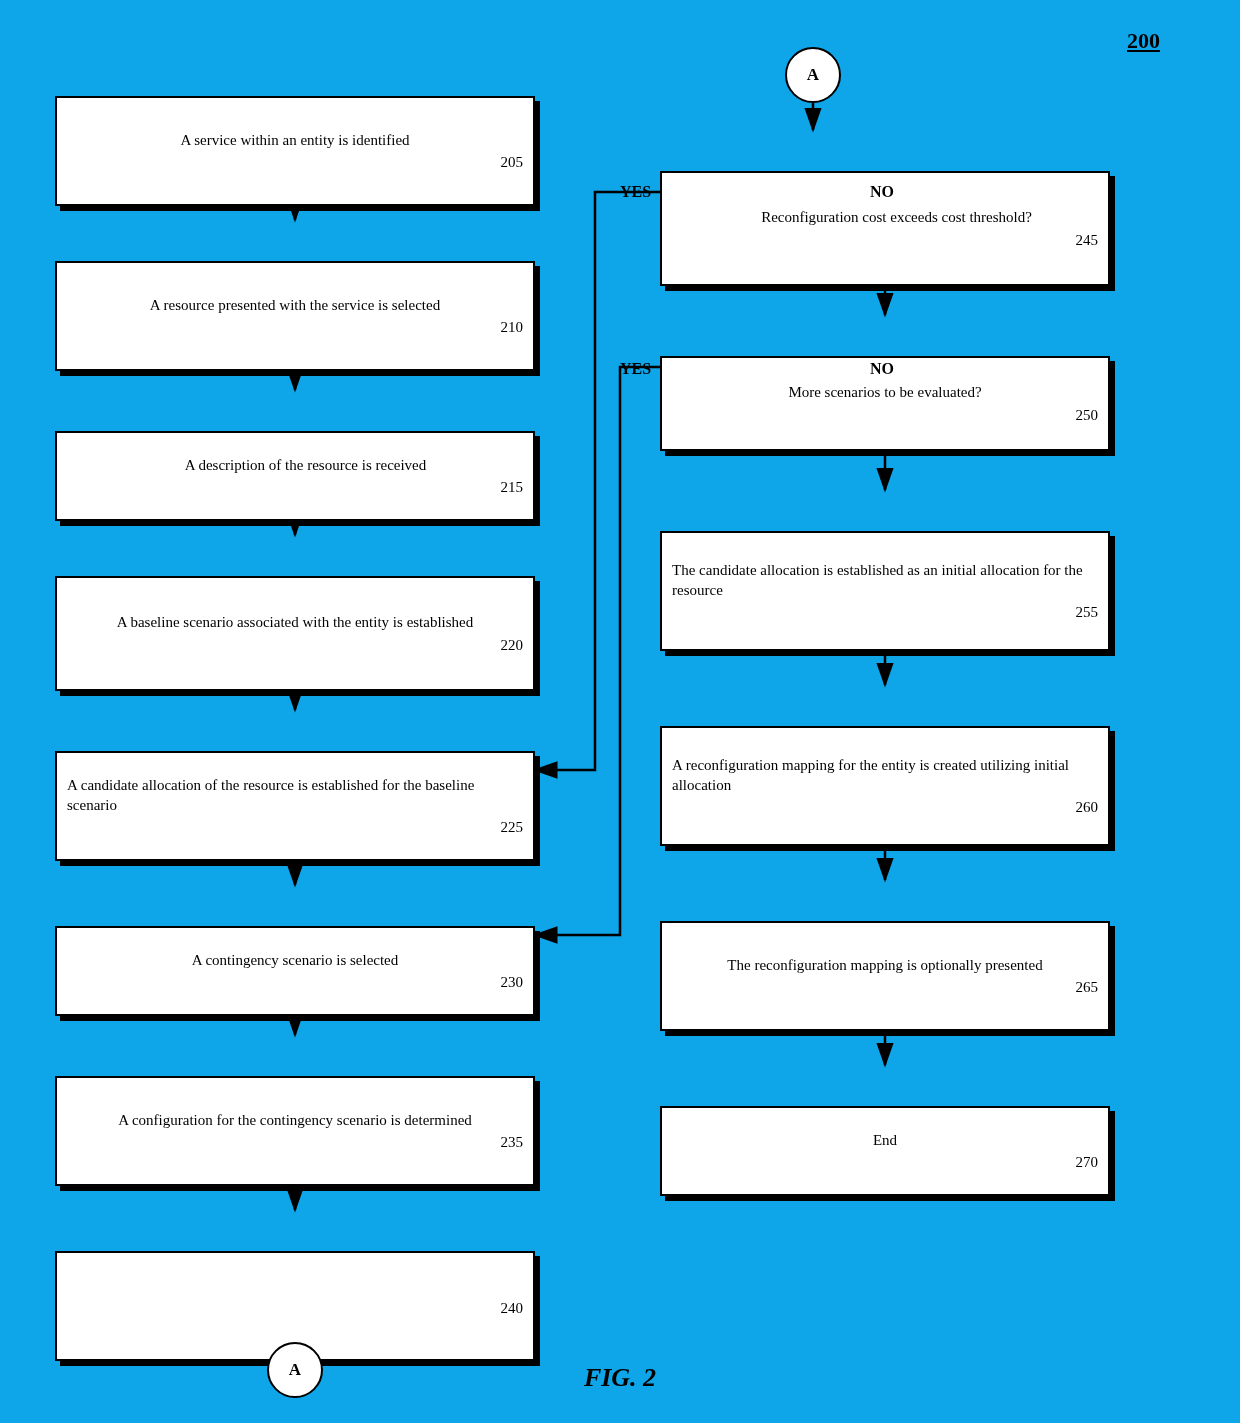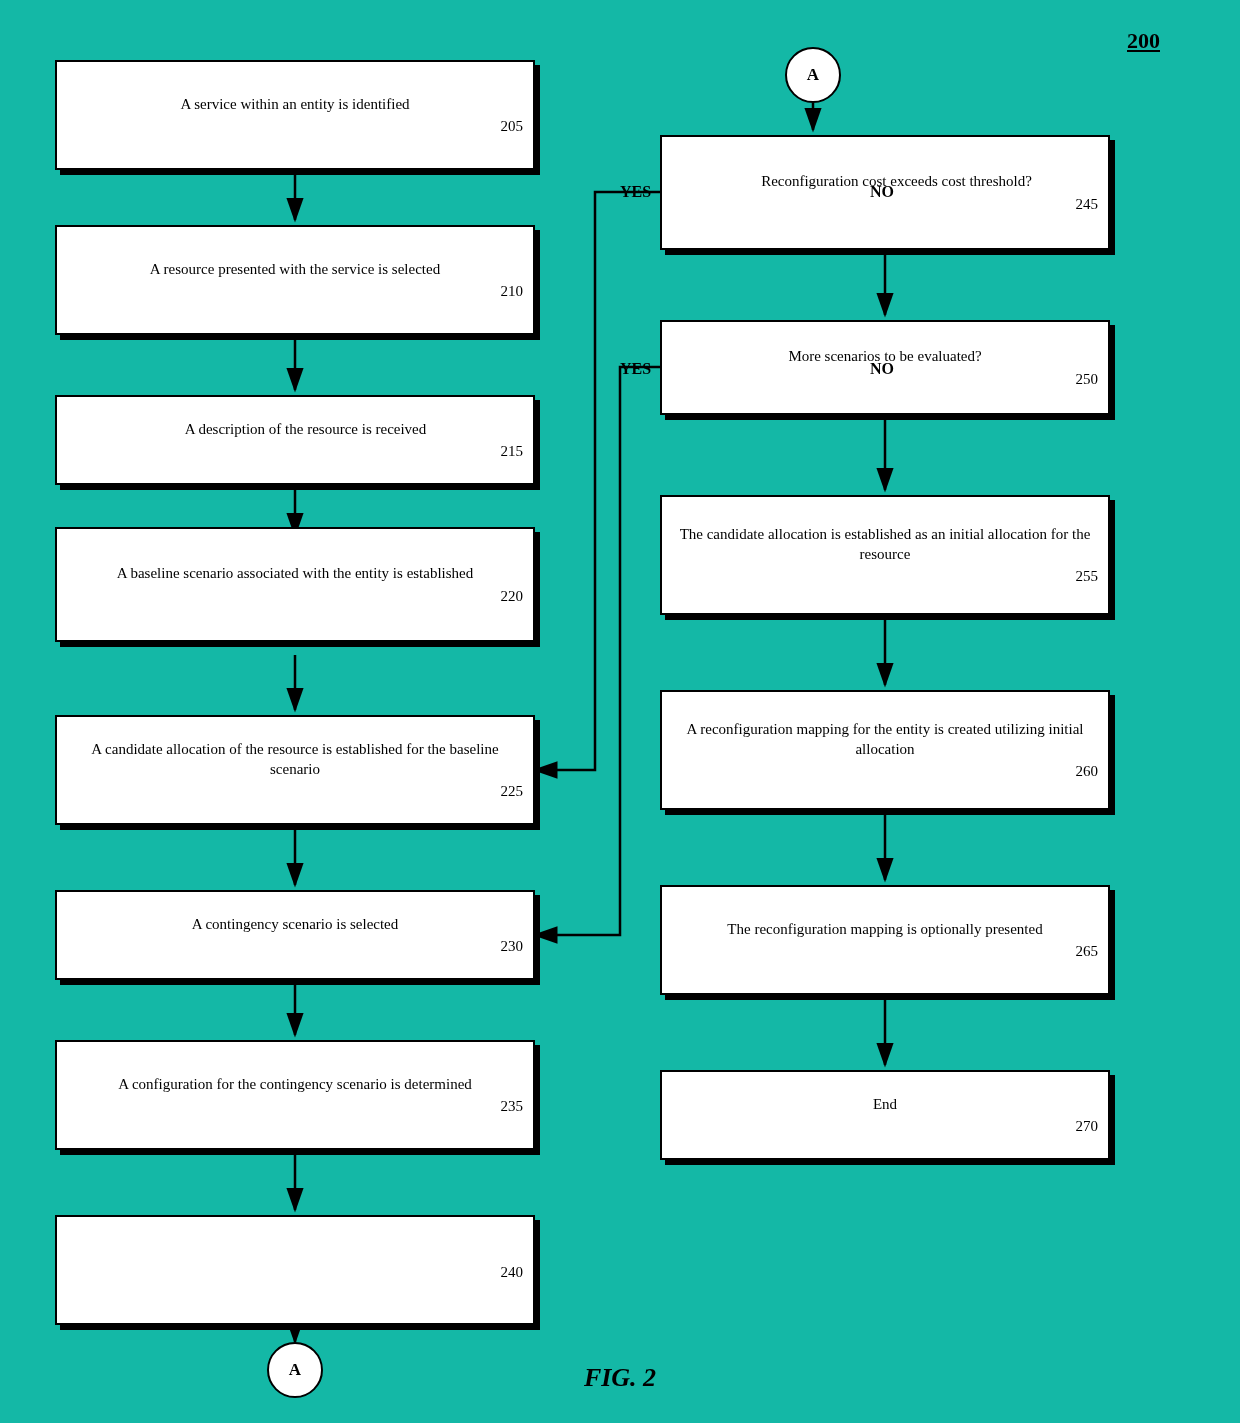--- a/index.html
+++ b/index.html
@@ -9,21 +9,21 @@
       width: 1240px;
       min-height: 1423px;
       position: relative;
       overflow: hidden;
     }
 
     .diagram-container {
       position: relative;
       width: 1240px;
       height: 1423px;
-      background: #14b8a6;
+      background: #0ea5e9;
     }
 
     
     .figure-label {
       position: absolute;
       bottom: 30px;
       left: 50%;
       transform: translateX(-50%);
       font-size: 26px;
       font-weight: bold;
@@ -39,26 +39,27 @@
       font-weight: bold;
       text-decoration: underline;
     }
 
     
     .flow-box {
       position: absolute;
       background: #fff;
       border: 2.5px solid #000;
       box-shadow: 5px 5px 0 #000;
-      text-align: center;
+      text-align: left;
       display: flex;
       flex-direction: column;
       align-items: center;
       justify-content: center;
       padding: 8px 10px;
+      margin-top: 36px;
     }
 
     .flow-box .box-text {
       font-size: 15px;
       line-height: 1.3;
     }
 
     .flow-box .box-num {
       font-size: 15px;
       align-self: flex-end;
@@ -149,21 +150,21 @@
   <div class="flow-box" style="left:55px; top:225px; width:480px; height:110px;">
     <span class="box-text">A resource presented with the service is selected</span>
     <span class="box-num">210</span>
   </div>
 
   <div class="flow-box" style="left:55px; top:395px; width:480px; height:90px;padding-left:31px;">
     <span class="box-text">A description of the resource is received</span>
     <span class="box-num">215</span>
   </div>
 
-  <div class="flow-box" style="left:55px; top:527px; width:480px; height:115px;">
+  <div class="flow-box" style="left:55px; top:540px; width:480px; height:115px;">
     <span class="box-text">A baseline scenario associated with the entity is established</span>
     <span class="box-num">220</span>
   </div>
 
   <div class="flow-box" style="left:55px; top:715px; width:480px; height:110px;">
     <span class="box-text">A candidate allocation of the resource is established for the baseline scenario</span>
     <span class="box-num">225</span>
   </div>
 
   <div class="flow-box" style="left:55px; top:890px; width:480px; height:90px;">

